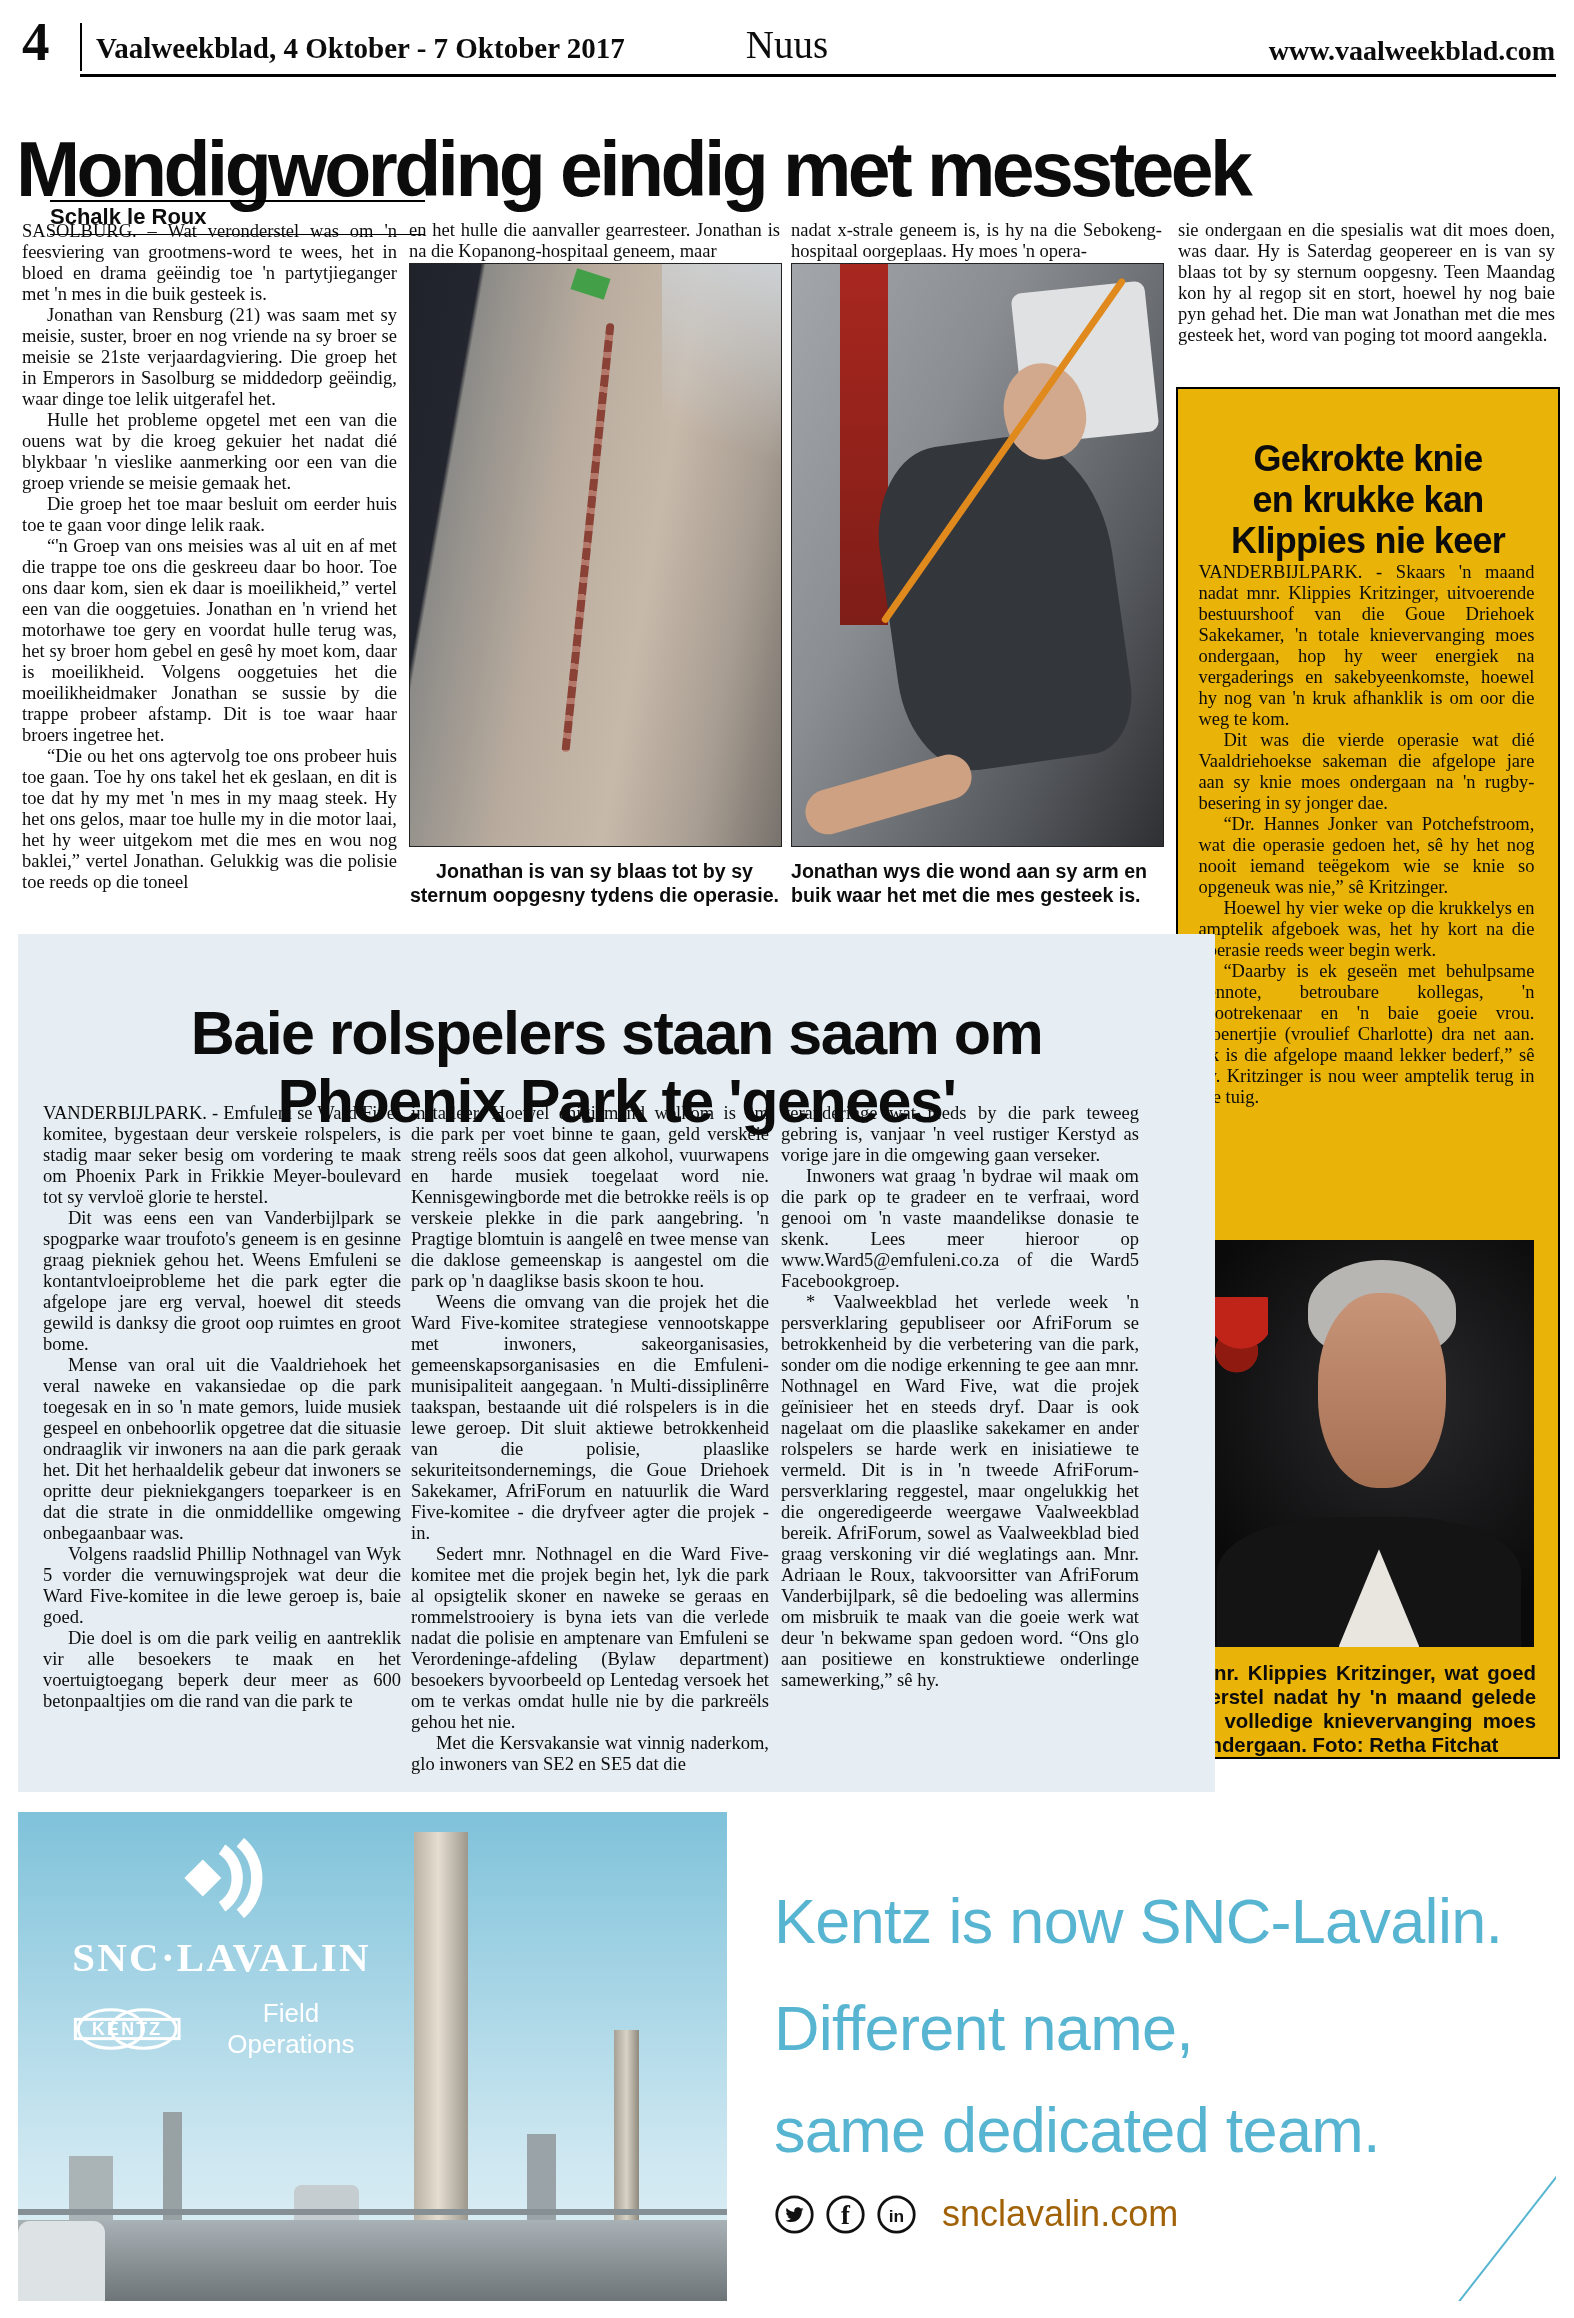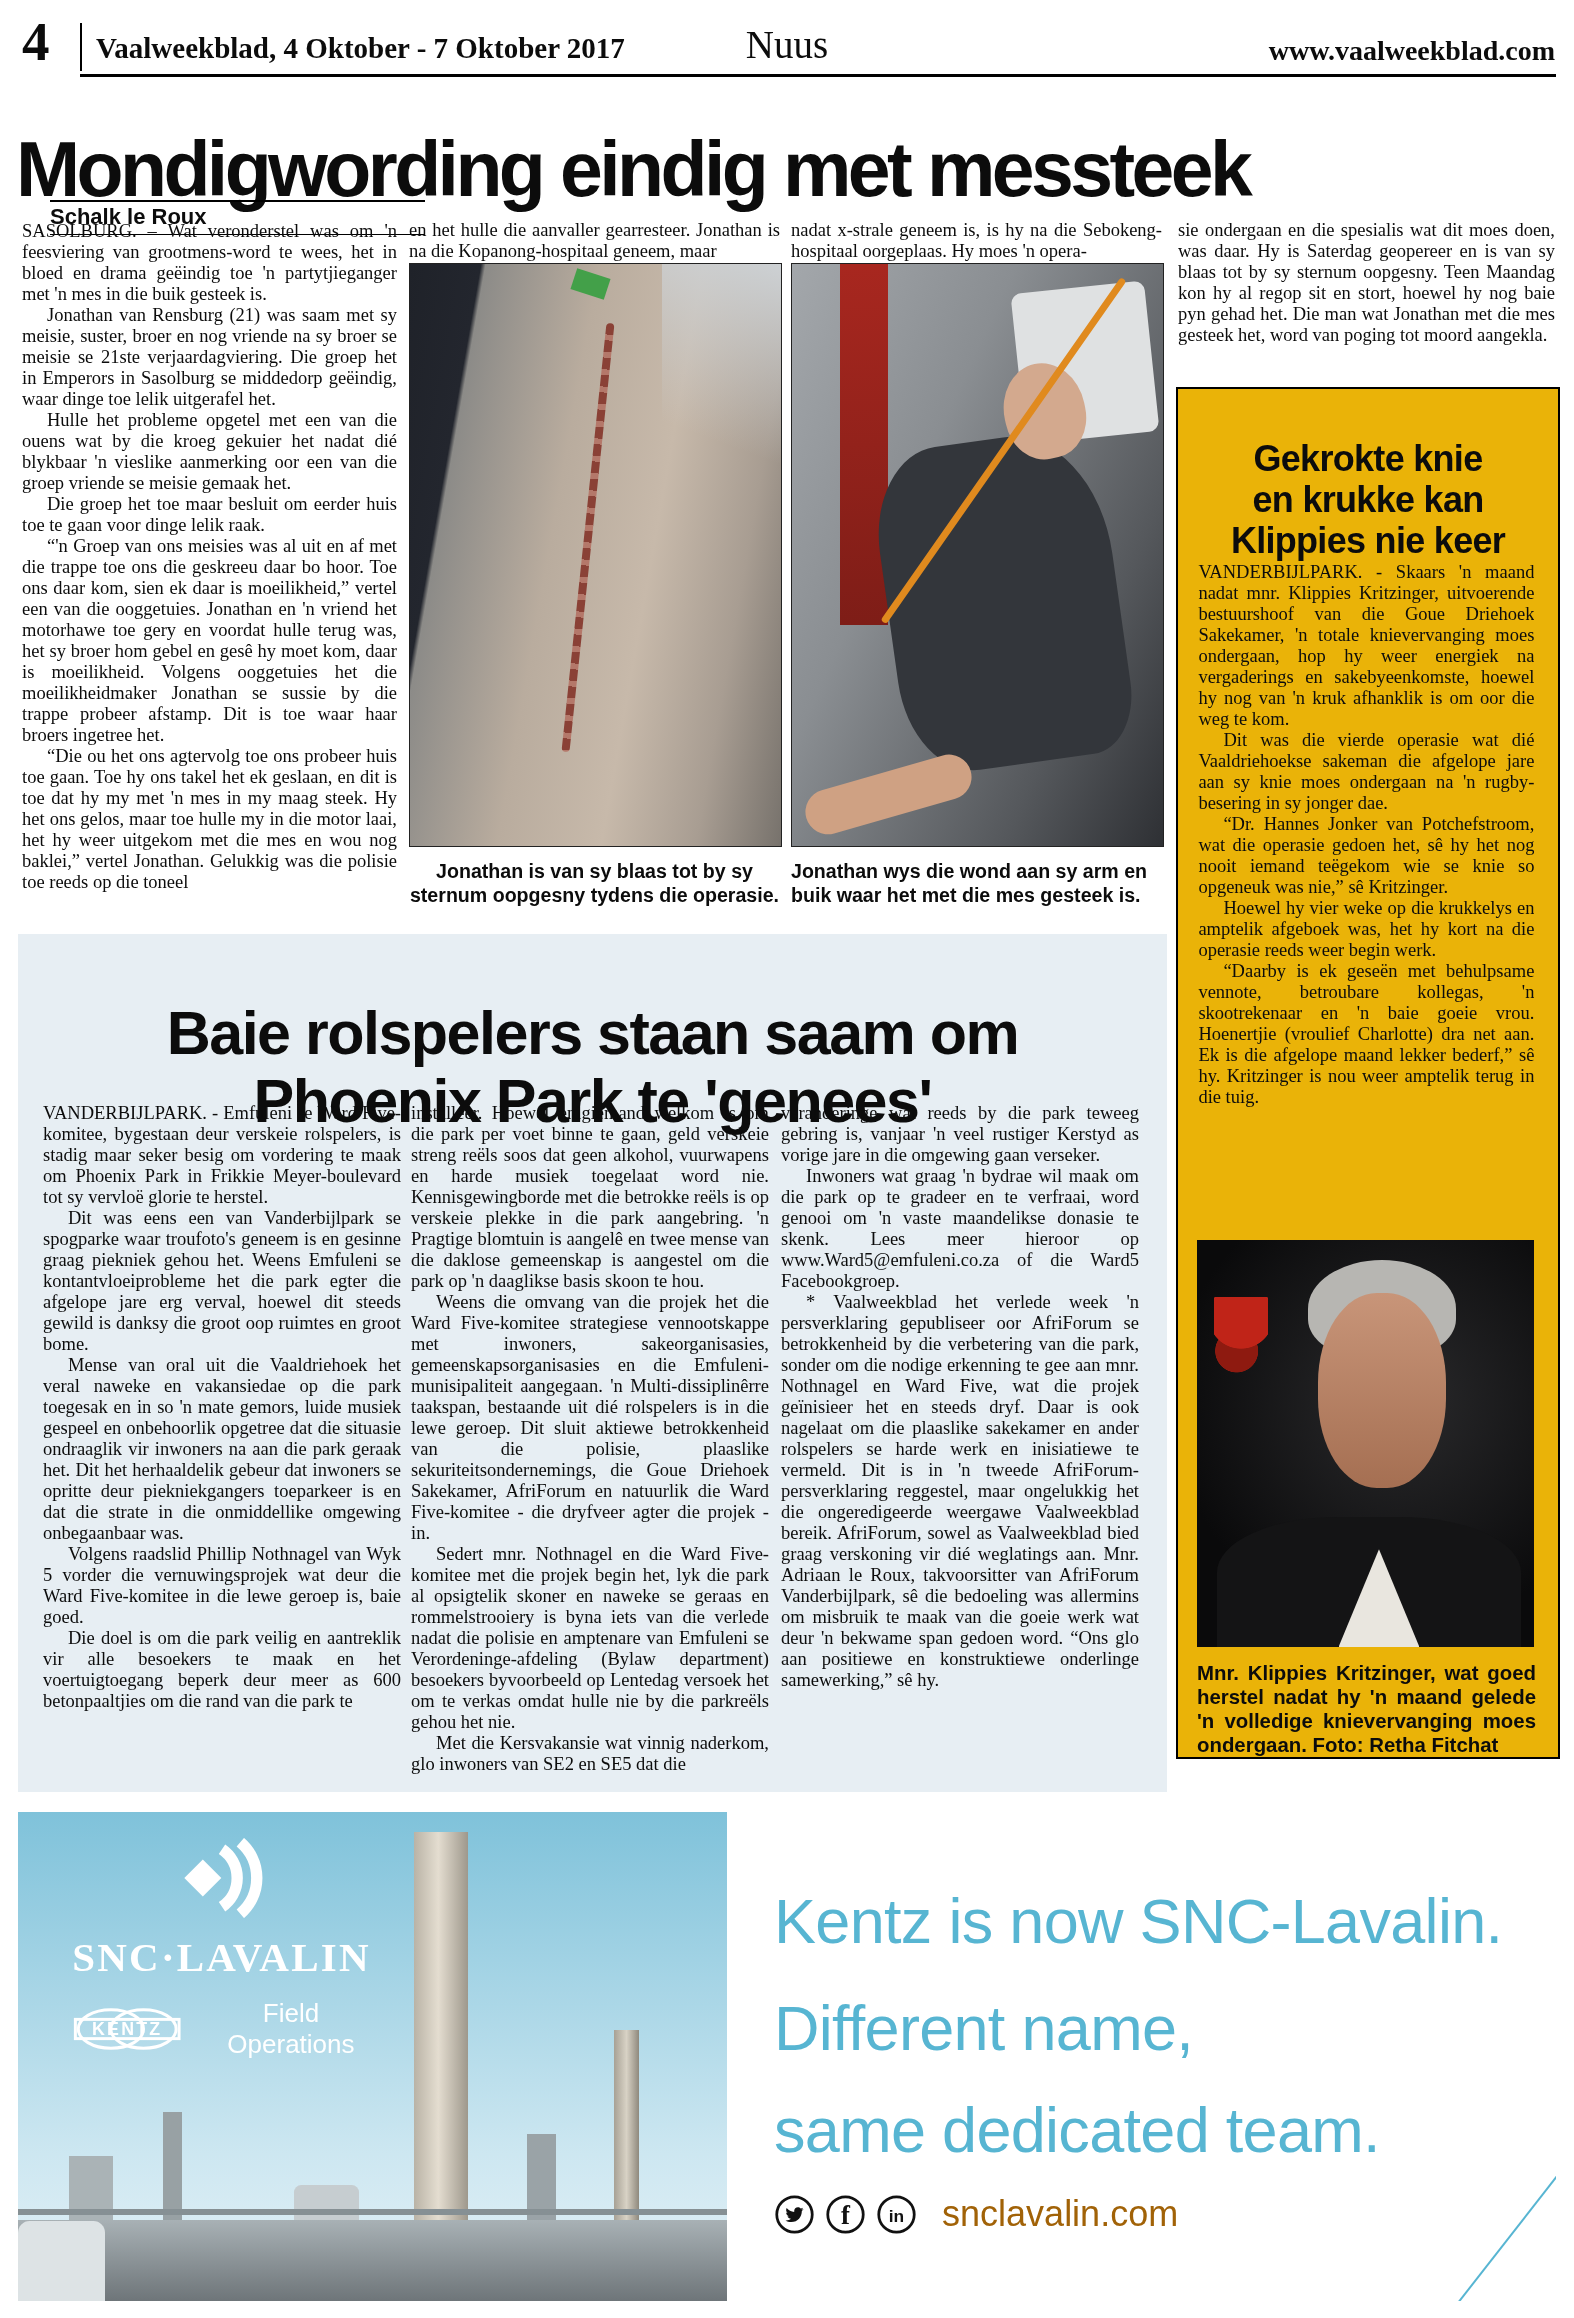--- a/index.html
+++ b/index.html
@@ -63,21 +63,21 @@
   .jacket{position:absolute;left:6%;bottom:-2%;width:90%;height:34%;background:#141415;border-radius:40% 40% 0 0;}
   .hair{position:absolute;left:33%;top:5%;width:44%;height:24%;background:#b7b6b2;border-radius:50% 50% 40% 40%;}
   .face2{position:absolute;left:36%;top:13%;width:38%;height:48%;background:linear-gradient(#c89579,#a56f52);border-radius:46%;}
   .shirt2{position:absolute;left:42%;bottom:0;width:24%;height:24%;background:#e9e6df;clip-path:polygon(50% 0,100% 100%,0 100%);}
   .flower{position:absolute;left:5%;top:14%;width:54px;height:87px;
           background:radial-gradient(circle at 50% 22%,#c02418 0 44%,rgba(0,0,0,0) 45%),
                      radial-gradient(circle at 42% 62%,#8e1a10 0 34%,rgba(0,0,0,0) 35%);}
   .side-caption{position:absolute;left:19px;top:1272px;width:339px;font:bold 20.4px/24px "Liberation Sans",sans-serif;text-align:justify;}
 
   
-  .park{left:18px;top:934px;width:1149px;height:858px;background:#e7eef3;}
+  .park{left:18px;top:934px;width:1149px;height:858px;background:#e7eef3;padding-left:48px;}
   .park-headline{position:absolute;left:0;top:14.5px;width:100%;text-align:center;
                  font:bold 61px/68px "Liberation Sans",sans-serif;letter-spacing:-1.5px;}
   .pcol{position:absolute;top:169px;width:358px;height:678px;overflow:hidden;}
   .pc1{left:25px;}.pc2{left:393px;}.pc3{left:763px;}
 
   
   .ad{left:18px;top:1812px;width:1538px;height:489px;background:#fff;overflow:hidden;}
   .ad-photo{position:absolute;left:0;top:0;width:709px;height:489px;overflow:hidden;
             background:linear-gradient(#7fc2da,#cde7f1 70%,#e6f2f7);}
   .chimney{position:absolute;left:396px;top:20.4px;width:54px;height:468px;

